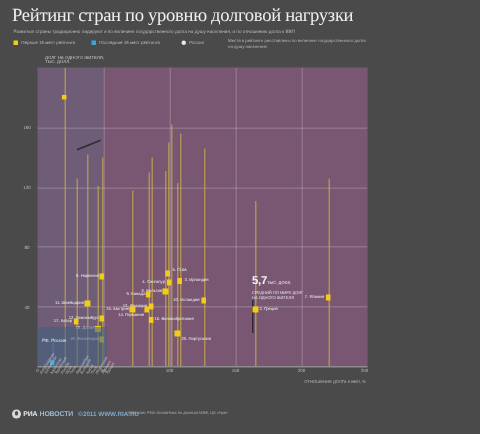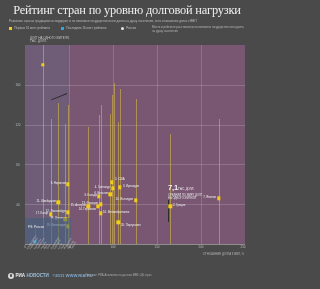--- a/index.html
+++ b/index.html
@@ -10,21 +10,21 @@
     color:#d8d8d8;
     -webkit-font-smoothing:none;
   }
   .page{position:relative;width:250px;height:289px;}
 
   
   .title{
     position:absolute;left:8px;top:3px;width:238px;
     font-size:12.4px;line-height:14px;color:#efefef;
     font-family:"Liberation Serif","DejaVu Serif",serif;
-    letter-spacing:-0.2px;white-space:nowrap;text-align:center;
+    letter-spacing:-0.2px;white-space:nowrap;
   }
   .subtitle{
     position:absolute;left:9px;top:19px;width:236px;
     font-size:3.1px;line-height:4px;color:#b9b9b9;white-space:nowrap;
   }
 
   
   .legend{position:absolute;left:9px;top:26.5px;width:238px;height:7px;}
   .lg{position:absolute;top:0;display:flex;align-items:center;gap:2px;}
   .sw{width:3.2px;height:3.2px;display:inline-block;}
@@ -149,21 +149,21 @@
     <div class="stem" style="left:95.0px;height:155px;"></div>
     <div class="stem" style="left:110.9px;height:145px;"></div>
     <div class="stem" style="left:145.2px;height:110px;"></div>
     <div class="stem" style="left:193.6px;height:125px;"></div>
     <div class="stem blue" style="left:9.7px;height:16px;"></div>
 
     <div class="co-line" style="left:25px;top:48px;width:17px;height:0.6px;transform:rotate(-22deg);transform-origin:right center;"></div>
 
     <div class="co-line" style="left:143px;top:155px;width:0.6px;height:22px;"></div>
     <div class="callout" style="left:143px;top:131px;">
-      <span class="co-num">7,1</span><span class="co-unit">ТЫС. ДОЛЛ.</span>
+      <span class="co-num">5,7</span><span class="co-unit">ТЫС. ДОЛЛ.</span>
       <div class="co-txt">СРЕДНИЙ ПО МИРУ ДОЛГ
 НА ОДНОГО ЖИТЕЛЯ</div>
     </div>
 
     <div class="pt" style="left:17.6px;top:20.0px;"></div>
 
     <div class="pt" style="left:145.2px;top:161.2px;"></div>
     <div class="plab" style="left:148px;top:161.2px;">2. Греция</div>
 
     <div class="pt" style="left:95.0px;top:142.3px;"></div>

